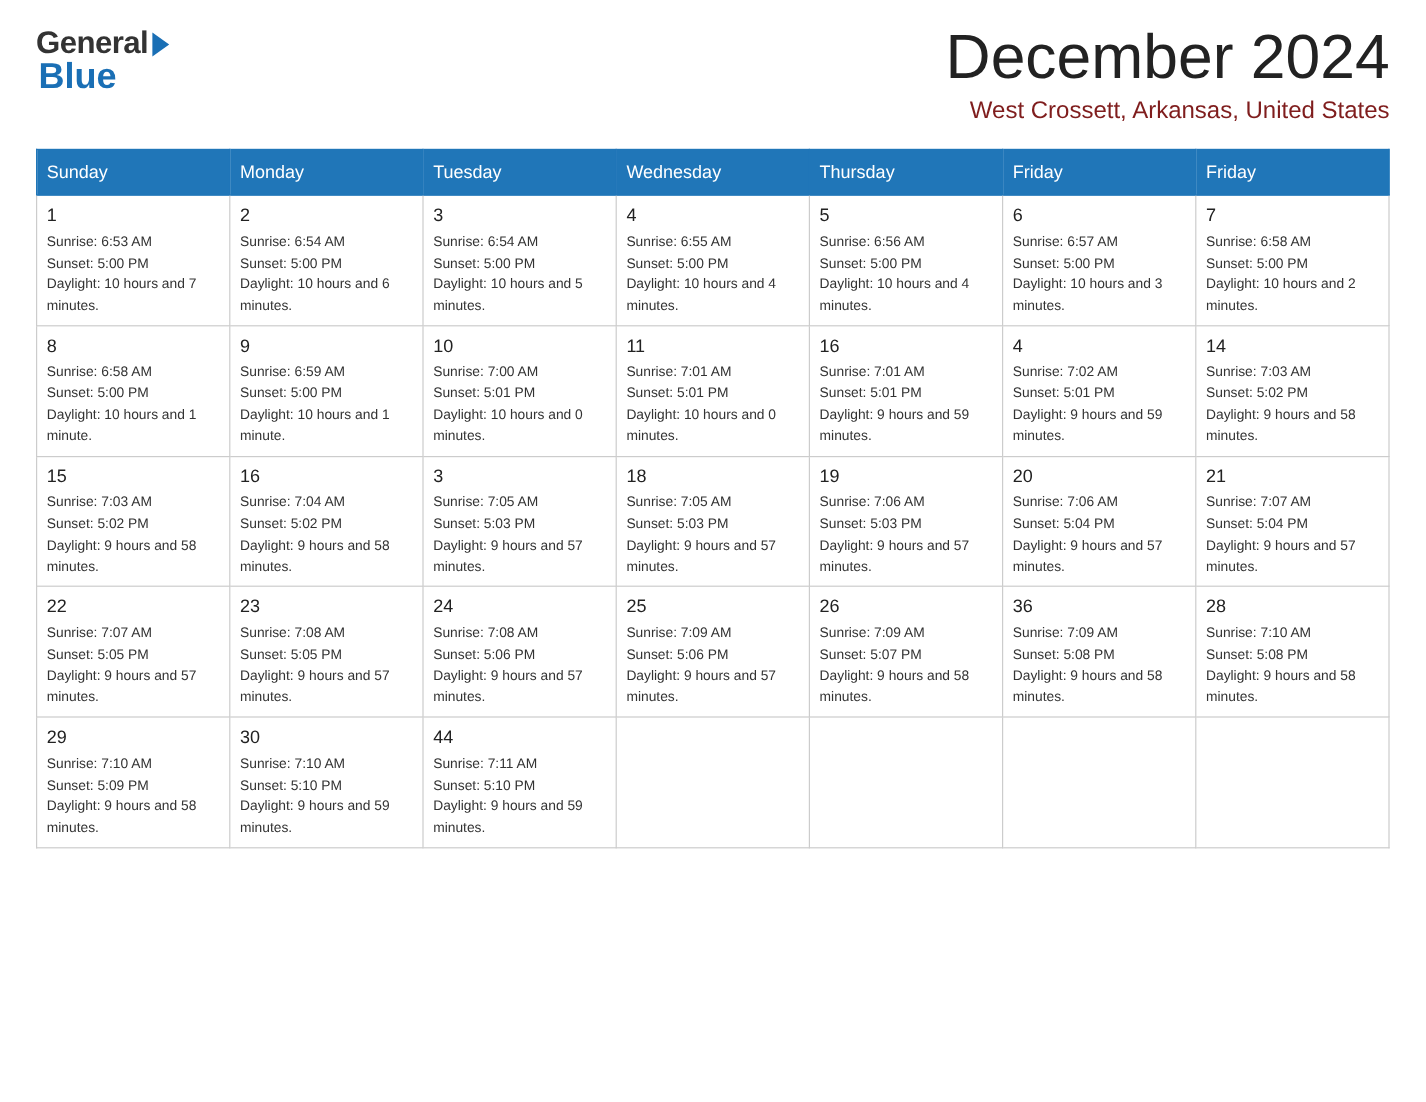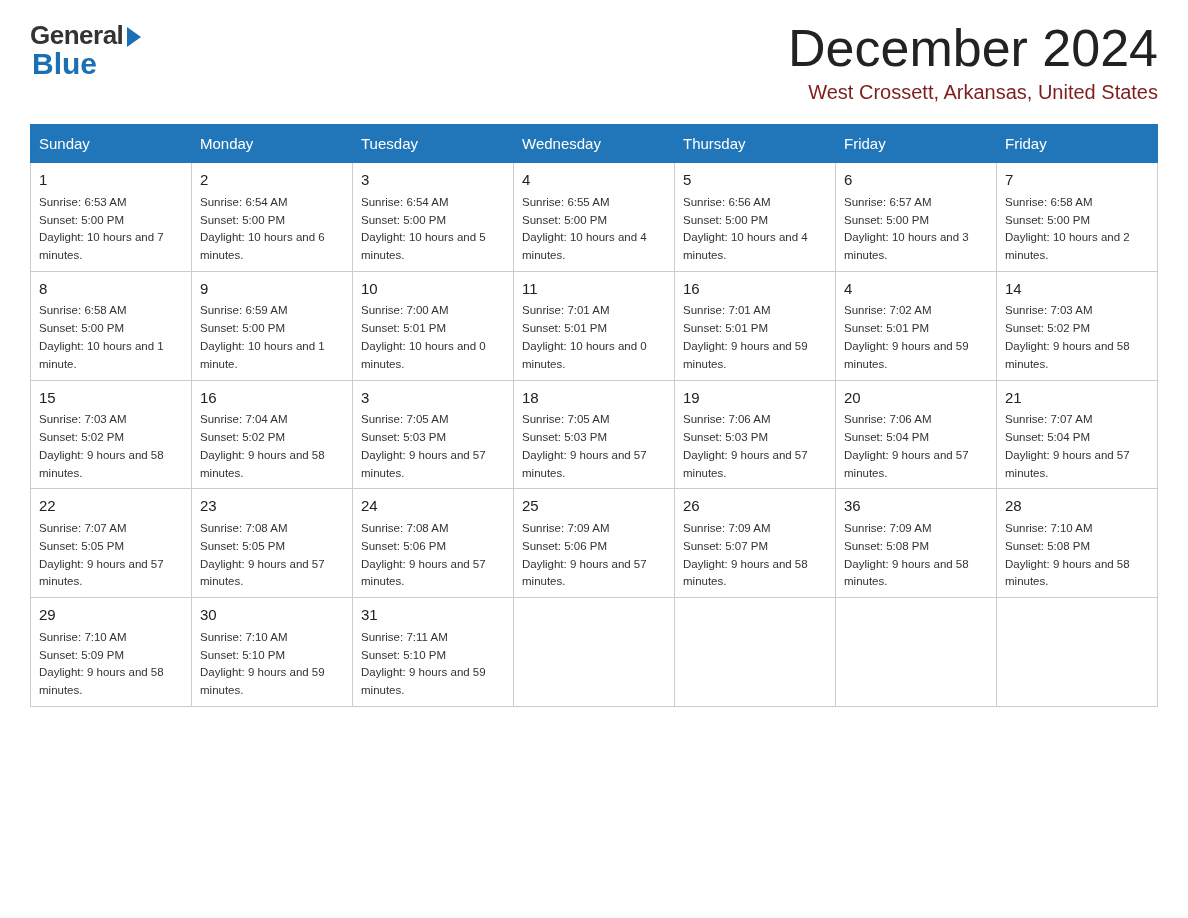--- a/index.html
+++ b/index.html
@@ -261,21 +261,21 @@
       <tr>
         <td>
           <span class="day-num">29</span>
           <div class="day-info">Sunrise: 7:10 AM<br>Sunset: 5:09 PM<br>Daylight: 9 hours and 58 minutes.</div>
         </td>
         <td>
           <span class="day-num">30</span>
           <div class="day-info">Sunrise: 7:10 AM<br>Sunset: 5:10 PM<br>Daylight: 9 hours and 59 minutes.</div>
         </td>
         <td>
-          <span class="day-num">31</span>
+          <span class="day-num">44</span>
           <div class="day-info">Sunrise: 7:11 AM<br>Sunset: 5:10 PM<br>Daylight: 9 hours and 59 minutes.</div>
         </td>
         <td></td>
         <td></td>
         <td></td>
         <td></td>
       </tr>
     </tbody>
 </table>
 

